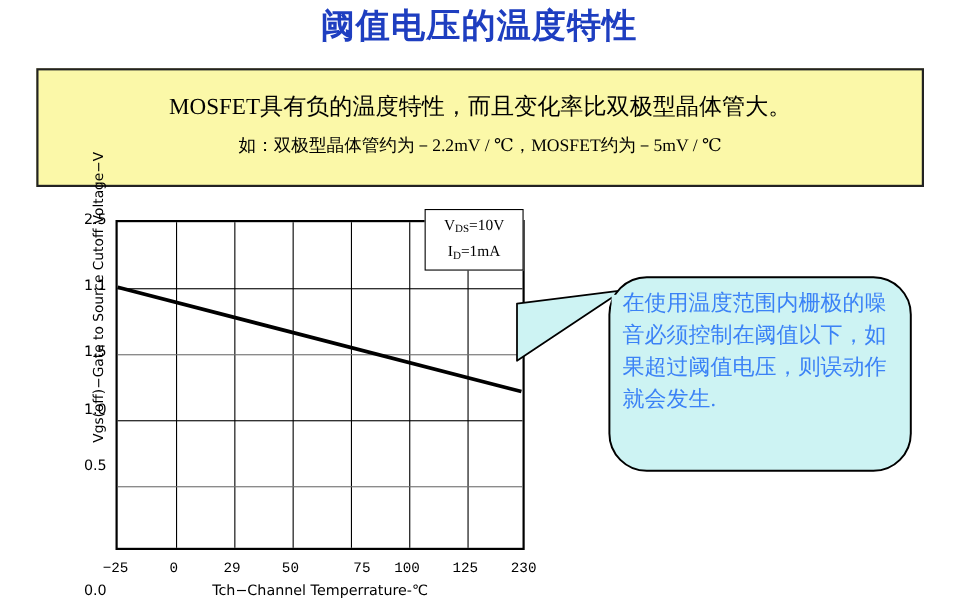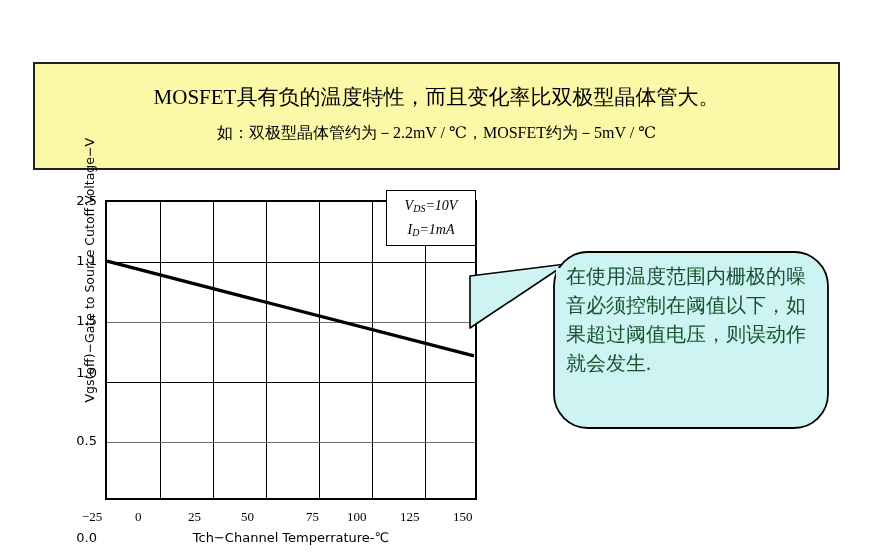--- a/index.html
+++ b/index.html
@@ -121,22 +121,22 @@
     text-align: right;
     font-family: "DejaVu Sans", "Liberation Sans", sans-serif;
     font-size: 13px;
     color: #000000;
     line-height: 13px;
   }
   
   .xtick {
     position: absolute;
     width: 46px;
-    text-align: left;
-    font-family: Liberation Serif, serif;
+    text-align: center;
+    font-family: Liberation Mono, monospace;
     font-size: 13px;
     color: #000000;
     line-height: 13px;
   }
   #y-axis-title {
     position: absolute;
     left: -86px;
     top: 80px;
     width: 260px;
     text-align: center;
@@ -163,21 +163,20 @@
   #conditions-box {
     position: absolute;
     left: 386px;
     top: 190px;
     width: 90px;
     height: 56px;
     background: #ffffff;
     border: 1.5px solid #000000;
     box-sizing: border-box;
     font-family: "Liberation Serif", "DejaVu Serif", serif;
-    font-style: italic;
   }
   #conditions-box .cond {
     position: absolute;
     left: 0;
     width: 100%;
     text-align: center;
     font-size: 14px;
     color: #000000;
     white-space: nowrap;
   }
@@ -204,42 +203,43 @@
     top: 0;
   }
   #callout-text {
     position: absolute;
     left: 100px;
     top: 14px;
     width: 250px;
     font-family: "Liberation Serif", "DejaVu Serif", serif;
     font-size: 20px;
     line-height: 29px;
-    color: #14532d;
+    color: #3b82f6;
     letter-spacing: 0px;
   }
 </style>
 </head>
 <body>
 
 <div id="slide">
 
+  <div id="slide-title">阈值电压的温度特性</div>
 
   <div id="statement-box">
     <div class="line" id="statement-line-1">MOSFET具有负的温度特性，而且变化率比双极型晶体管大。</div>
     <div class="line" id="statement-line-2">如：双极型晶体管约为－2.2mV / ℃，MOSFET约为－5mV  / ℃</div>
   </div>
 
   <div id="chart">
 
     <div class="ytick" style="top:9px;">2.5</div>
     <div class="ytick" style="top:69px;">1.1</div>
     <div class="ytick" style="top:129px;">1.5</div>
     <div class="ytick" style="top:181px;">1.0</div>
-    <div class="ytick" style="top:249px;">0.5</div>
+    <div class="ytick" style="top:232px;">0.5</div>
     <div class="ytick" style="top:309px;margin-top:37px;">0.0</div>
 
     <div id="y-axis-title">Vgs(off)−Gate to Source Cutoff Voltage−V</div>
 
     <div id="plot-frame">
 
       <div class="grid-v" style="left:53px;"></div>
       <div class="grid-v" style="left:106px;"></div>
       <div class="grid-v" style="left:159px;"></div>
       <div class="grid-v" style="left:212px;"></div>
@@ -251,26 +251,26 @@
       <div class="grid-h" style="top:180px;"></div>
       <div class="grid-h light" style="top:240px;"></div>
 
       <svg id="trend-line-svg" viewBox="0 0 372 300" preserveAspectRatio="none">
         <line x1="0" y1="60" x2="371" y2="156" stroke="#000000" stroke-width="3.4"></line>
       </svg>
     </div>
 
     <div class="xtick" style="left:37px;  top:325px;">−25</div>
     <div class="xtick" style="left:90px;  top:325px;">0</div>
-    <div class="xtick" style="left:143px; top:325px;">25</div>
+    <div class="xtick" style="left:143px; top:325px;">29</div>
     <div class="xtick" style="left:196px; top:325px;">50</div>
     <div class="xtick" style="left:261px; top:325px;">75</div>
     <div class="xtick" style="left:302px; top:325px;">100</div>
     <div class="xtick" style="left:355px; top:325px;">125</div>
-    <div class="xtick" style="left:408px; top:325px;">150</div>
+    <div class="xtick" style="left:408px; top:325px;">230</div>
 
     <div id="x-axis-title">Tch−Channel Temperrature-℃</div>
   </div>
 
   <div id="conditions-box">
     <div class="cond" id="cond-vds"><span>V</span><sub>DS</sub><span>=10V</span></div>
     <div class="cond" id="cond-id"><span>I</span><sub>D</sub><span>=1mA</span></div>
   </div>
 
   <div id="callout">

